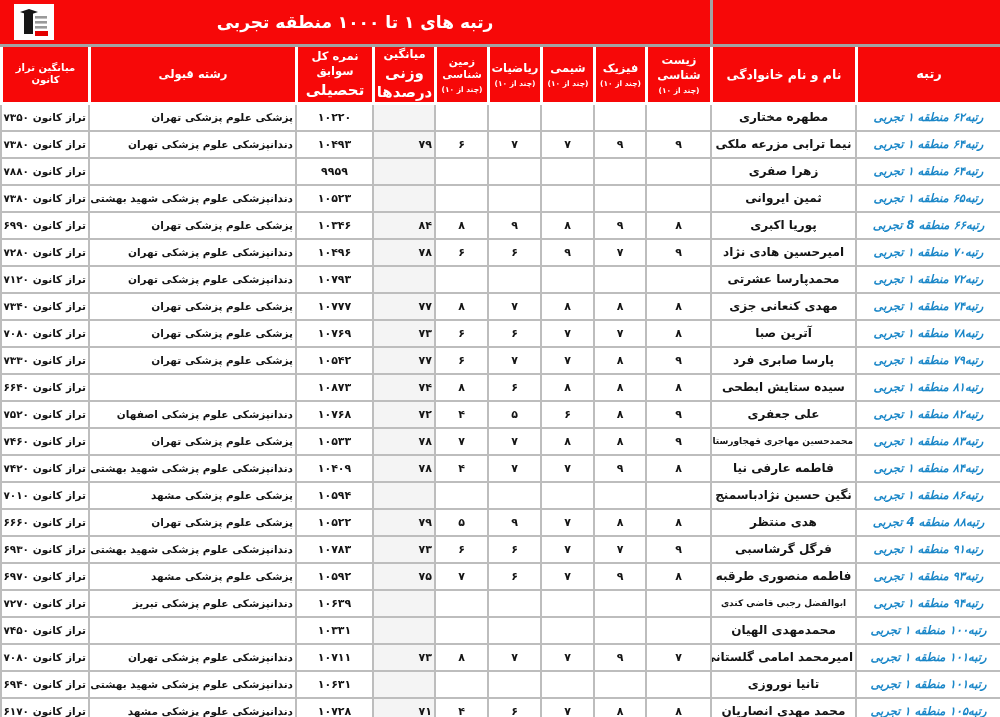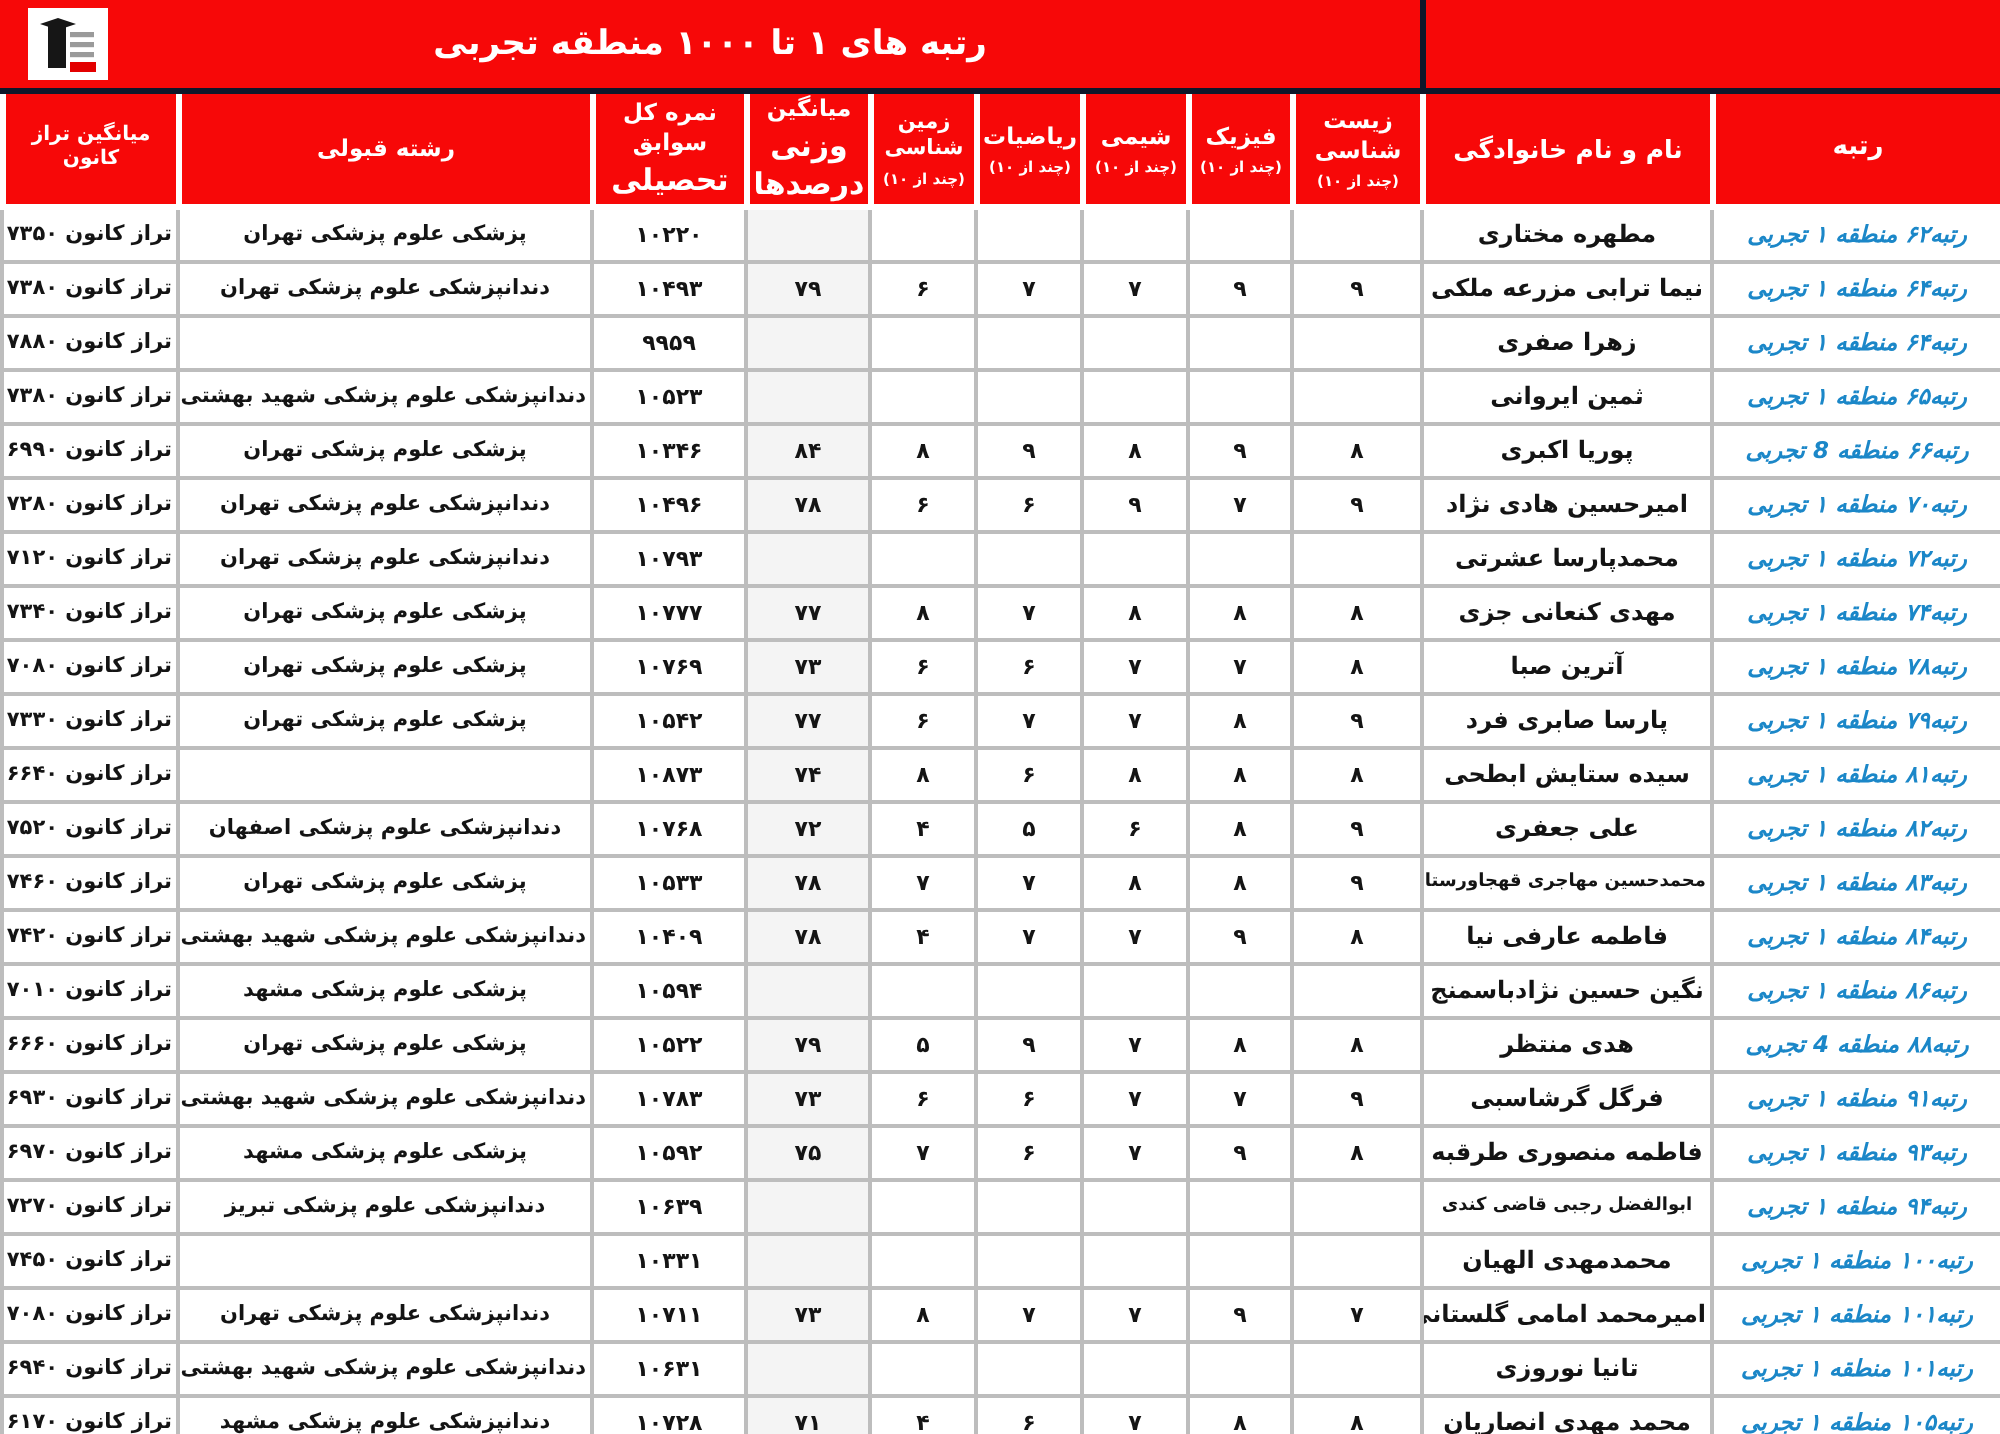--- a/index.html
+++ b/index.html
@@ -3,21 +3,21 @@
 <meta charset="utf-8">
 <style>
   :root{
     --red:#f70808;
     --blue:#1b87c8;
     --border:#bdbdbd;
     --avgbg:#f4f4f4;
   }
   html,body{margin:0;padding:0;background:#fff;}
   .page{
-    width:1000px;height:717px;background:#0f172a;direction:rtl;
+    width:1000px;height:717px;background:#a3a3a3;direction:rtl;
     font-family:"DejaVu Sans",sans-serif;overflow:hidden;position:relative;
   }
   
   .banner{display:flex;height:44px;margin-bottom:3px;column-gap:3px;}
   .banner-corner{width:287px;background:var(--red);}
   .banner-main{flex:1;background:var(--red);position:relative;
     display:flex;align-items:center;justify-content:center;}
   .banner-title{color:#fff;font-weight:bold;font-size:17px;letter-spacing:0;}
   .logo{position:absolute;left:14px;top:4px;width:40px;height:36px;background:#fff;
     display:flex;align-items:center;justify-content:center;}
@@ -41,22 +41,22 @@
   th.h-zamin{font-size:10.5px;}
   td{
     height:27px;box-sizing:border-box;text-align:center;vertical-align:middle;
     border-left:2px solid var(--border);border-bottom:2px solid var(--border);
     font-weight:bold;font-size:11px;color:#141414;background:#fff;
     white-space:nowrap;overflow:hidden;padding:0 2px;
   }
   td.col-rank{color:var(--blue);font-size:11.5px;cursor:pointer;font-style:italic;}
   td.col-name{font-size:12px;}
   td.col-name.long{font-size:9px;}
-  td.col-avg{background:var(--avgbg);}
-  td.col-major{font-size:10.5px;}
+  td.col-avg{background:var(--avgbg);text-align:right;}
+  td.col-major{font-size:10.5px;text-align:right;}
   td.col-taraz{font-size:10.5px;}
 </style>
 </head>
 <body>
 
 <div class="page">
 
   <div class="banner">
     <div class="banner-corner"></div>
     <div class="banner-main">

